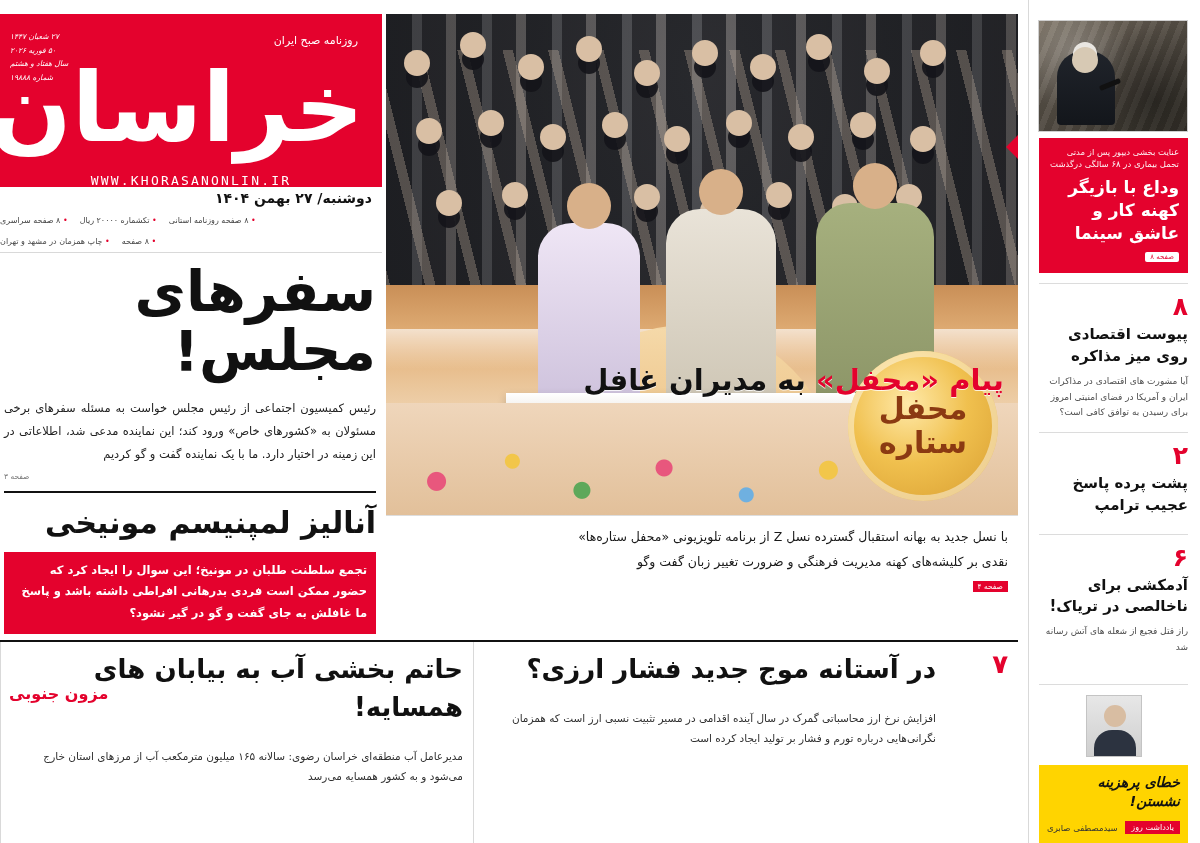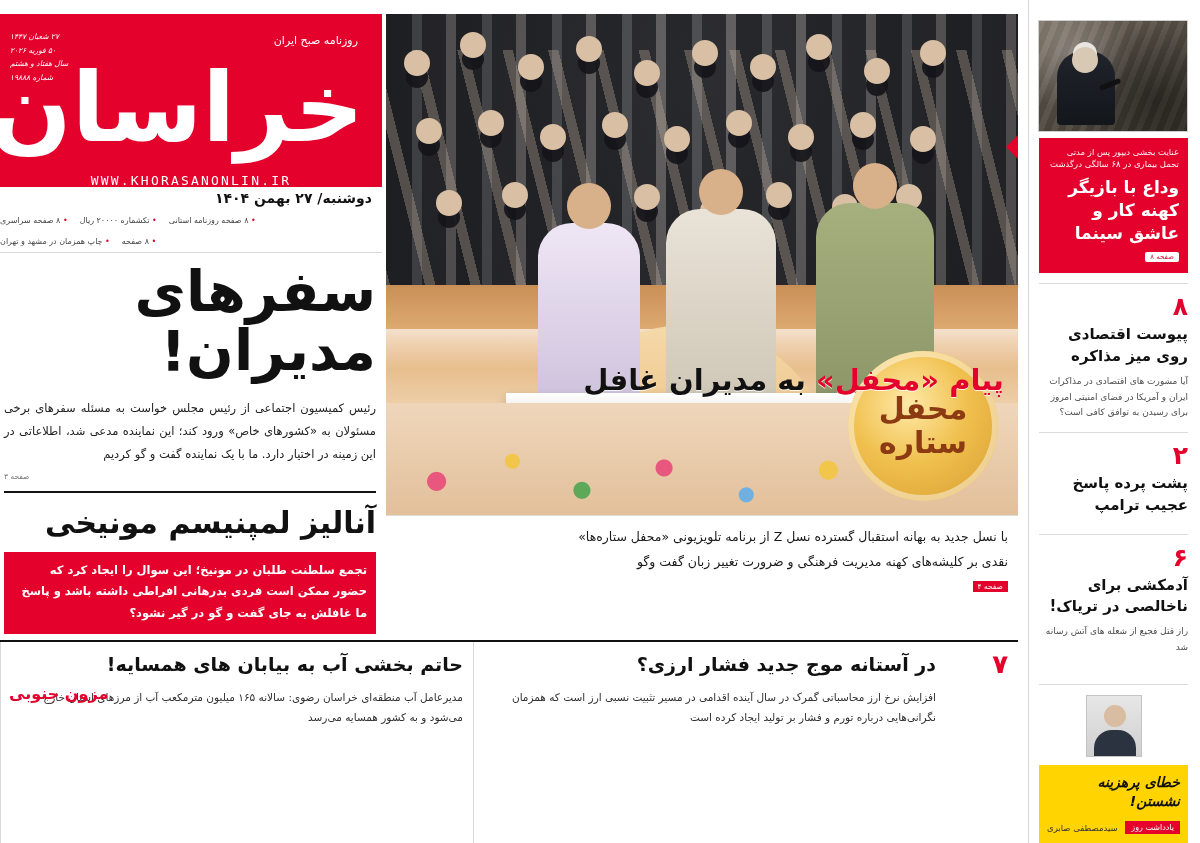--- a/index.html
+++ b/index.html
@@ -343,22 +343,22 @@
     flex: 1 1 auto;
   }
   .bstory {
     flex: 1 1 0; padding: 9px 10px 0;
     border-left: 1px solid #d9d9d9;
     text-align: right;
     position: relative;
   }
   .bstory:last-child { border-left: none; }
   .bstory h3 {
-    font-size: 19px; font-weight: bold; line-height: 1.45; color: #111;
-    margin-bottom: 8px;
+    font-size: 26px; font-weight: bold; line-height: 1.45; color: #111;
+    margin-bottom: 19px;
   }
   .bstory p { font-size: 10.5px; line-height: 1.95; color: #303030; }
   .bnum {
     color: #e4022d; font-size: 26px; font-weight: bold; line-height: 1;
     margin-bottom: 6px;
   }
   .blogo {
     color: #e4022d; font-size: 16px; font-weight: bold;
     position: absolute; left: 8px; top: 42px;
   }
@@ -387,21 +387,21 @@
 
         <div class="mast-strip">
           <span>۸ صفحه سراسری</span>
           <span>تکشماره ۲۰۰۰۰ ریال</span>
           <span>۸ صفحه روزنامه استانی</span>
           <span>چاپ همزمان در مشهد و تهران</span>
           <span>۸ صفحه</span>
         </div>
 
         <div class="lead-col">
-          <div class="lead-title">سفرهای مدیران!</div>
+          <div class="lead-title">سفرهای مجلس!</div>
           <div class="lead-body">رئیس کمیسیون اجتماعی از رئیس مجلس خواست به مسئله سفرهای برخی مسئولان به «کشورهای خاص» ورود کند؛ این نماینده مدعی شد، اطلاعاتی در این زمینه در اختیار دارد. ما با یک نماینده گفت و گو کردیم</div>
           <div class="lead-pg">صفحه ۳</div>
           <div class="divider-h"></div>
           <div class="second-head">آنالیز لمپنیسم مونیخی</div>
           <div class="red-block">تجمع سلطنت طلبان در مونیخ؛ این سوال را ایجاد کرد که حضور ممکن است فردی بدرهانی افراطی داشته باشد و پاسخ ما غافلش به جای گفت و گو در گیر نشود؟</div>
         </div>
       </div>
 
       <div class="photo-col">
         <div class="photo">

